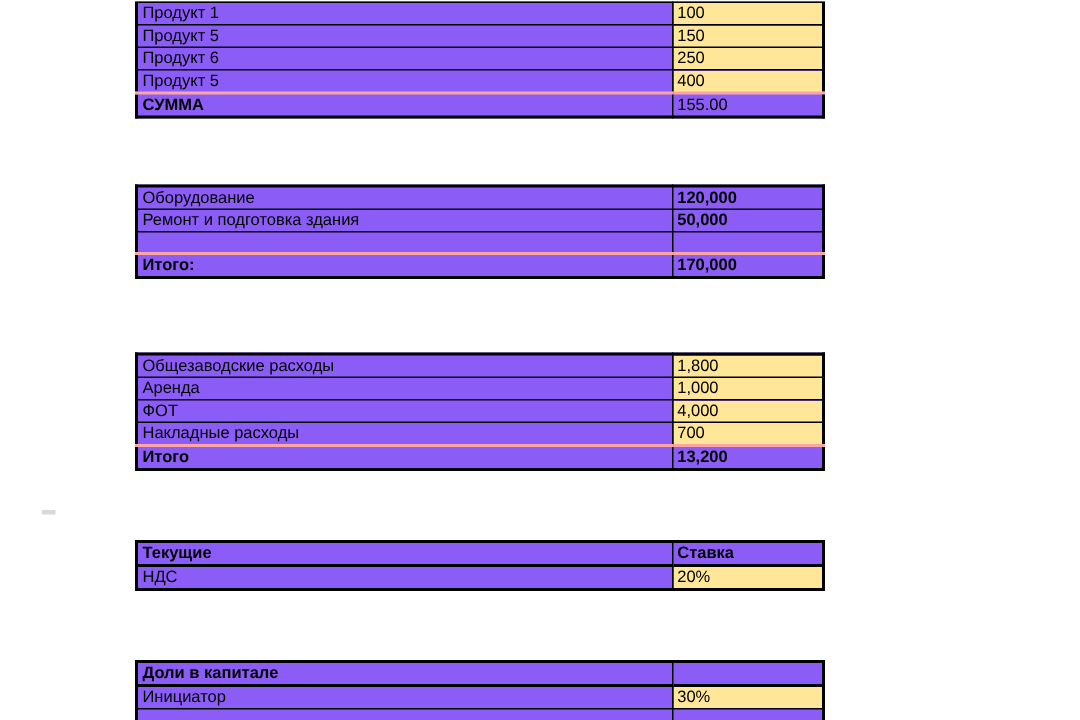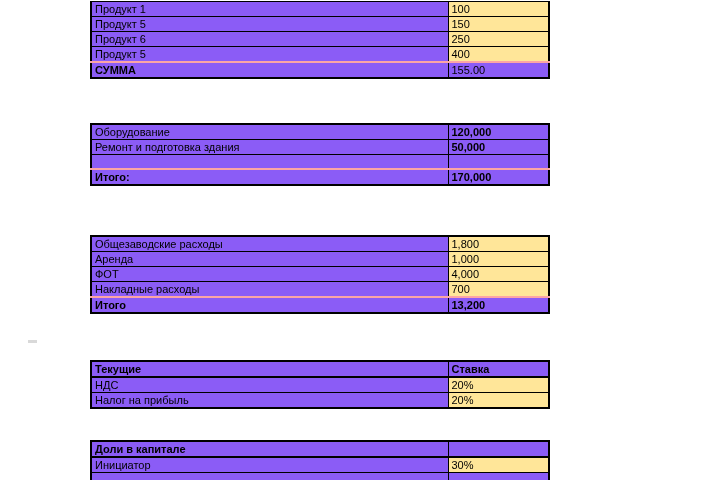--- a/index.html
+++ b/index.html
@@ -140,24 +140,20 @@
     </colgroup>
   <tbody>
       <tr class="hdr">
     <td>Текущие</td>
     <td class="v">Ставка</td>
   </tr>
   <tr>
     <td>НДС</td>
     <td class="v hl">20%</td>
   </tr>
-  <tr>
-    <td>Налог на прибыль</td>
-    <td class="v hl">20%</td>
-  </tr>
 </tbody>
   </table>
 
 <table class="tbl" style="top:440px">
   <colgroup>
       <col style="width:357px">
       <col style="width:101px">
     </colgroup>
   <tbody>
       <tr class="hdr">

